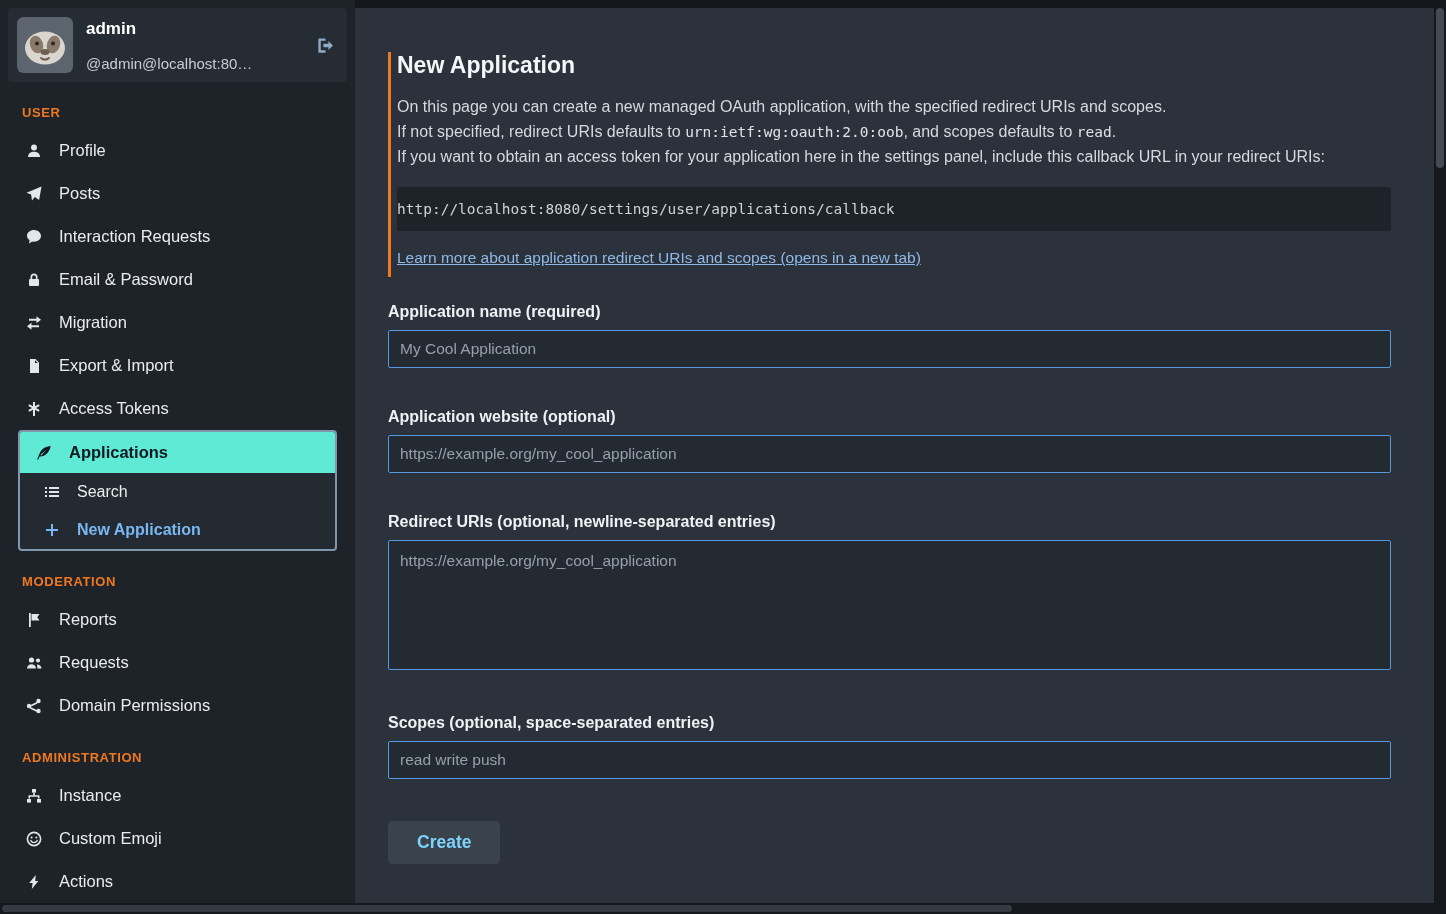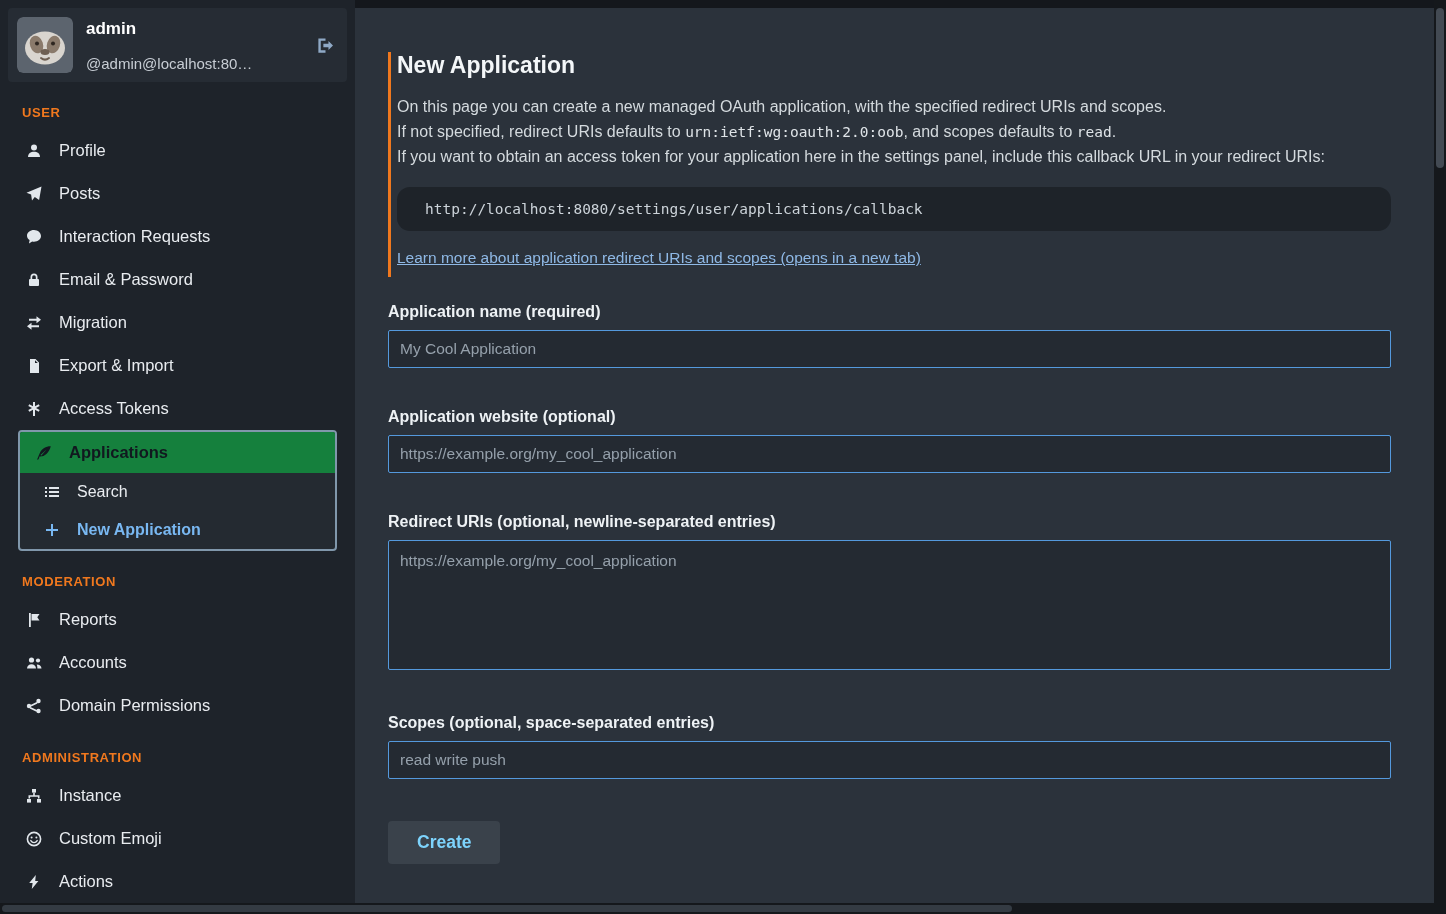--- a/index.html
+++ b/index.html
@@ -30,38 +30,38 @@
   .nav-item {
     display:flex; align-items:center; gap:15px; padding:12px 16px;
     color:#e9ecf0; font-size:16.5px; cursor:pointer;
   }
   .nav-item .ico { width:20px; display:flex; justify-content:center; color:#e2e7ec; flex:0 0 auto; }
   .nav-group {
     margin:0 10px 6px 10px; border:2px solid #8097ab; border-radius:4px;
     overflow:hidden; background:#242a31;
   }
   .nav-group .nav-item.active {
-    background:#15803d; color:#11181f; font-weight:bold; padding:11px 14px;
+    background:#5eead4; color:#11181f; font-weight:bold; padding:11px 14px;
   }
   .nav-group .nav-item.active .ico { color:#11181f; }
   .nav-group .nav-item.sub { padding:10px 14px 10px 22px; font-size:16px; }
   .nav-group .nav-item.sub.current { color:#79b8f2; font-weight:bold; }
   .nav-group .nav-item.sub.current .ico { color:#79b8f2; }
   
   .main {
     position:absolute; left:355px; top:8px; right:12px; bottom:11px;
     background:#2b323b; padding:44px 43px 0 33px; overflow:hidden;
   }
   .page-header { border-left:3px solid #f0781e; padding-left:6px; }
   .page-title { margin:0 0 16px 0; font-size:23px; font-weight:bold; color:#f4f7f9; }
   .intro p { margin:0; font-size:16px; line-height:1.55; color:#d4dade; }
   code.inline { font-family:"DejaVu Sans Mono", monospace; font-size:14.5px; color:#dfe4e8; }
   .codeblock {
-    margin:18px 0 16px 0; background:#1e2329; border-radius:13px;
-    padding:14px 28px; font-family:"DejaVu Sans Mono", monospace;
+    margin:18px 0 16px 0; background:#1e2329; border-radius:3px;
+    padding:14px 0; font-family:"DejaVu Sans Mono", monospace;
     font-size:14.5px; color:#ccd3d9;
   }
   .learn-link {
     color:#8fb9e6; font-size:15.5px; text-decoration:underline;
     display:inline-block; margin:2px 0 10px 0; cursor:pointer;
   }
   .app-form { margin-top:26px; }
   .field { margin-bottom:40px; }
   .field label { display:block; font-size:16px; font-weight:bold; color:#eef2f5; margin-bottom:9px; }
   .field input, .field textarea {
@@ -222,21 +222,21 @@
 
   <div class="nav-item">
     <span class="ico">
       <svg width="17" height="16" viewBox="0 0 17 16" fill="currentColor">
           <circle cx="5.5" cy="5" r="2.6"></circle>
           <path d="M1 13.5c0-2.6 2-4.2 4.5-4.2S10 10.9 10 13.5z"></path>
           <circle cx="12" cy="5.5" r="2.1"></circle>
           <path d="M10.8 9.4c2.5 0 4.7 1.5 4.7 4.1h-4.1c0-1.6-.2-2.9-.6-4.1z"></path>
         </svg>
     </span>
-    <span>Accounts</span>
+    <span>Requests</span>
   </div>
 
   <div class="nav-item">
     <span class="ico">
       <svg width="16" height="16" viewBox="0 0 16 16" fill="currentColor">
           <circle cx="3" cy="8" r="2.2"></circle>
           <circle cx="12.5" cy="3" r="2.2"></circle>
           <circle cx="12.5" cy="13" r="2.2"></circle>
           <path d="M4.5 7.1 10.7 3.9l.8 1.5-6.2 3.2zM4.5 8.9l6.8 3.4-.8 1.5-6.8-3.4z"></path>
         </svg>

